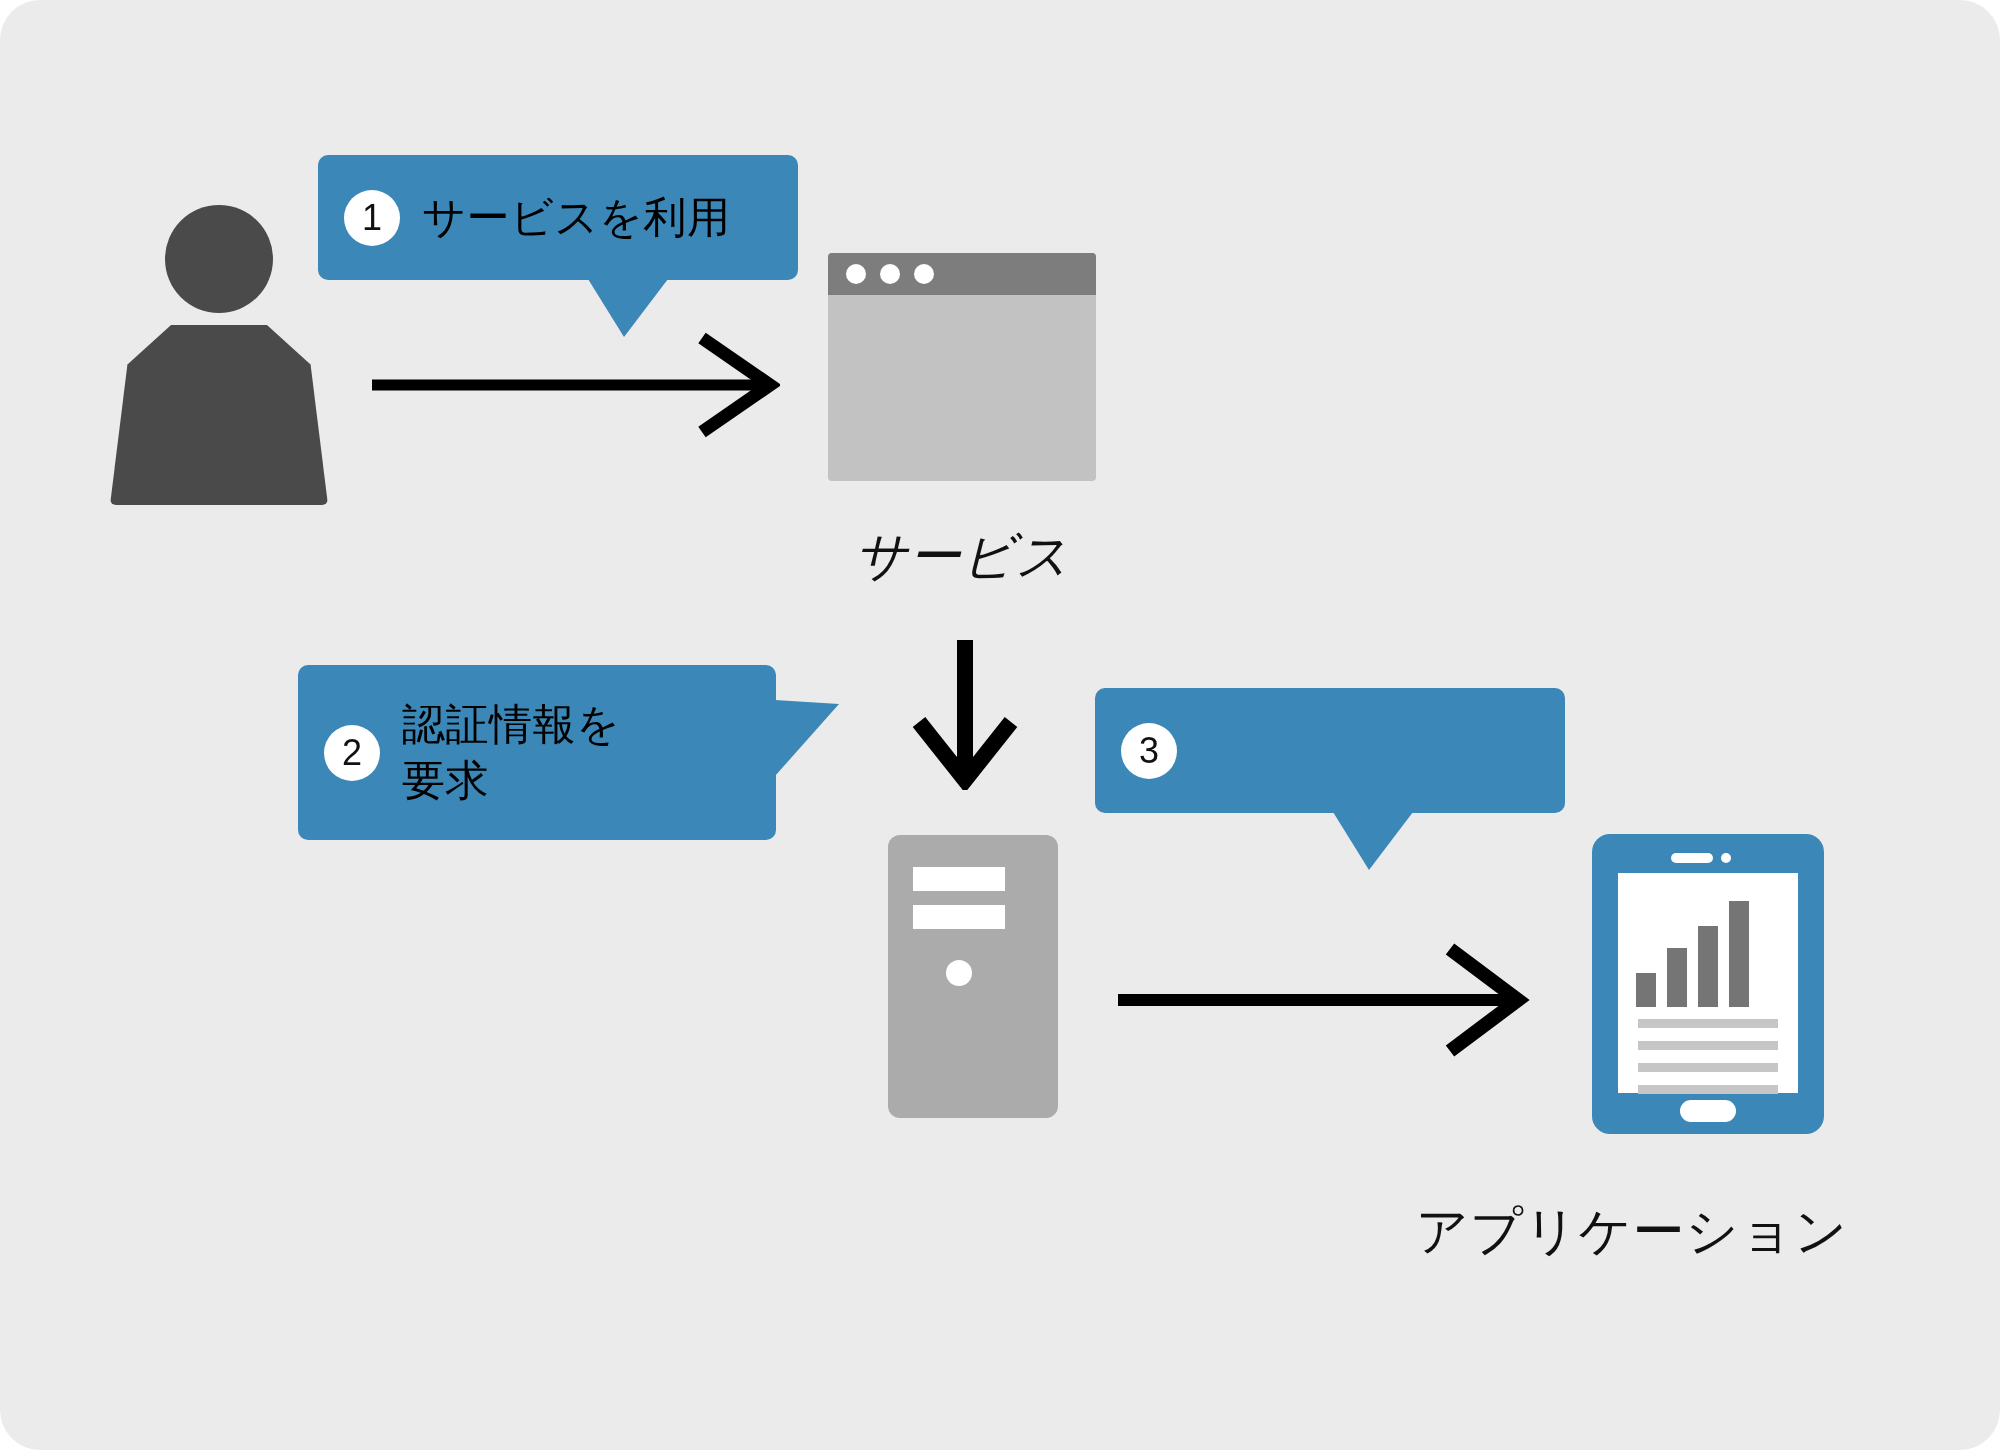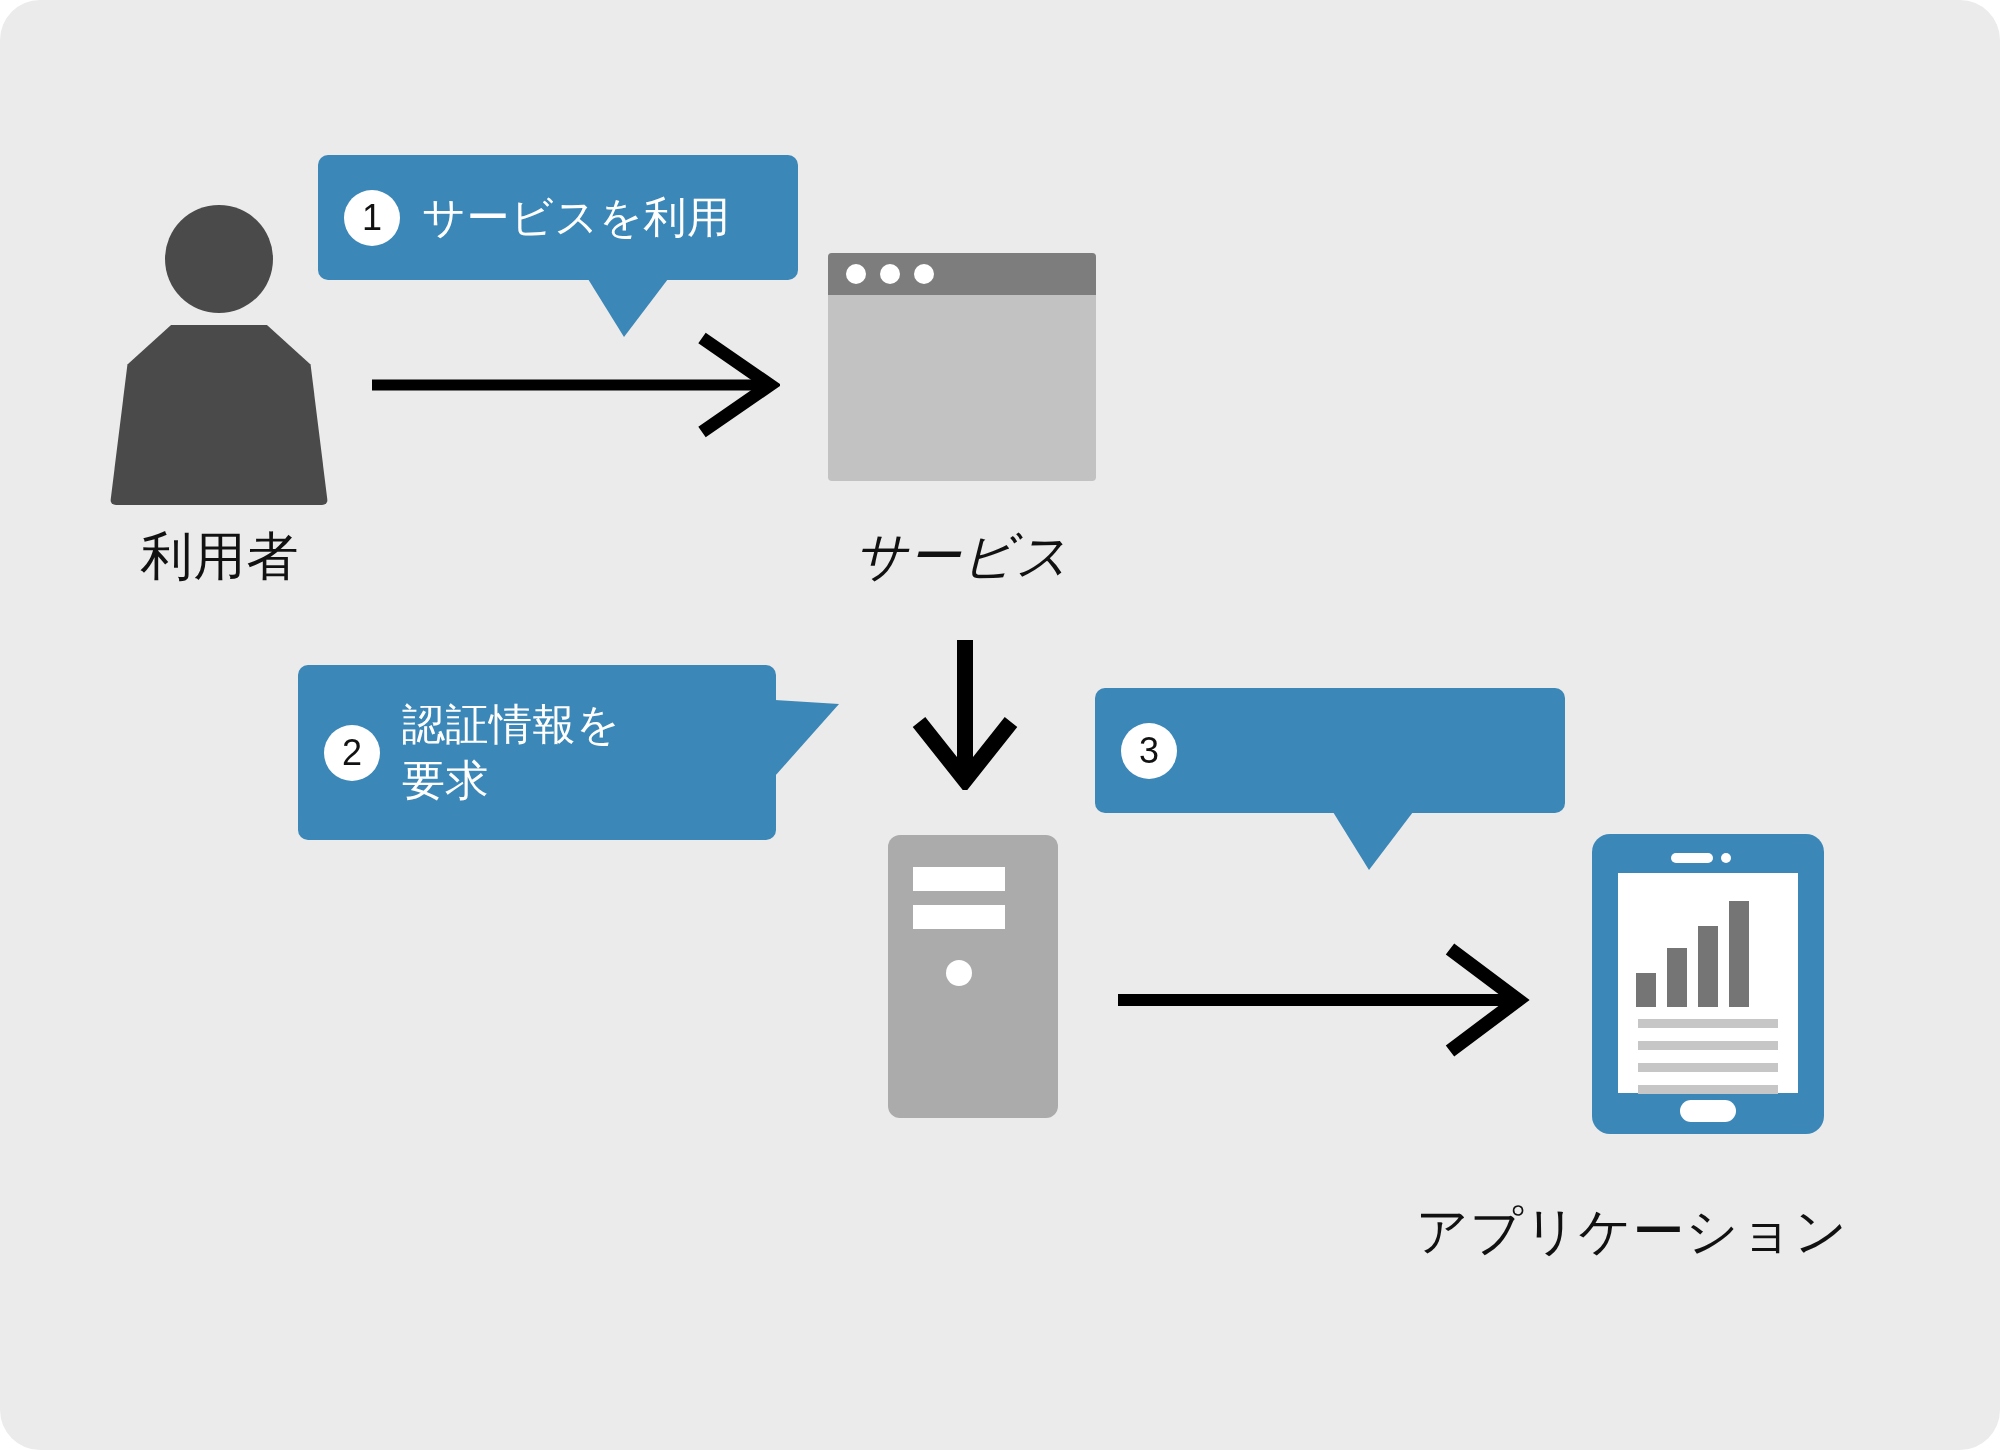--- a/index.html
+++ b/index.html
@@ -193,21 +193,21 @@
     border-radius: 50%;
     background: #ffffff;
     color: #111111;
     font-size: 36px;
     display: flex;
     align-items: center;
     justify-content: center;
     font-family: "Liberation Sans", "DejaVu Sans", sans-serif;
   }
   .callout-text {
-    color: #ffffff;
+    color: #000000;
     font-size: 43px;
     line-height: 1.28;
     margin-left: 22px;
     white-space: pre-line;
     letter-spacing: 0.5px;
   }
 
   
   .label {
     position: absolute;
@@ -225,21 +225,20 @@
 <body>
 
 <div id="canvas">
 
   <div class="panel"></div>
 
   <div class="node" style="left:110px; top:205px; width:218px; height:300px;">
     <div class="person-head"></div>
     <div class="person-body"></div>
   </div>
-  <div class="label" style="left:50px; top:525px; width:340px;">利用者</div>
 
   <div class="node" style="left:370px; top:330px; width:410px; height:110px;">
     <svg width="410" height="110" viewBox="0 0 410 110">
       <line x1="2" y1="55" x2="392" y2="55" stroke="#000000" stroke-width="11"></line>
       <polyline points="332,8 400,55 332,102" fill="none" stroke="#000000" stroke-width="13" stroke-linecap="butt"></polyline>
     </svg>
   </div>
 
   <div class="browser" style="left:828px; top:253px;">
     <div class="browser-titlebar">

